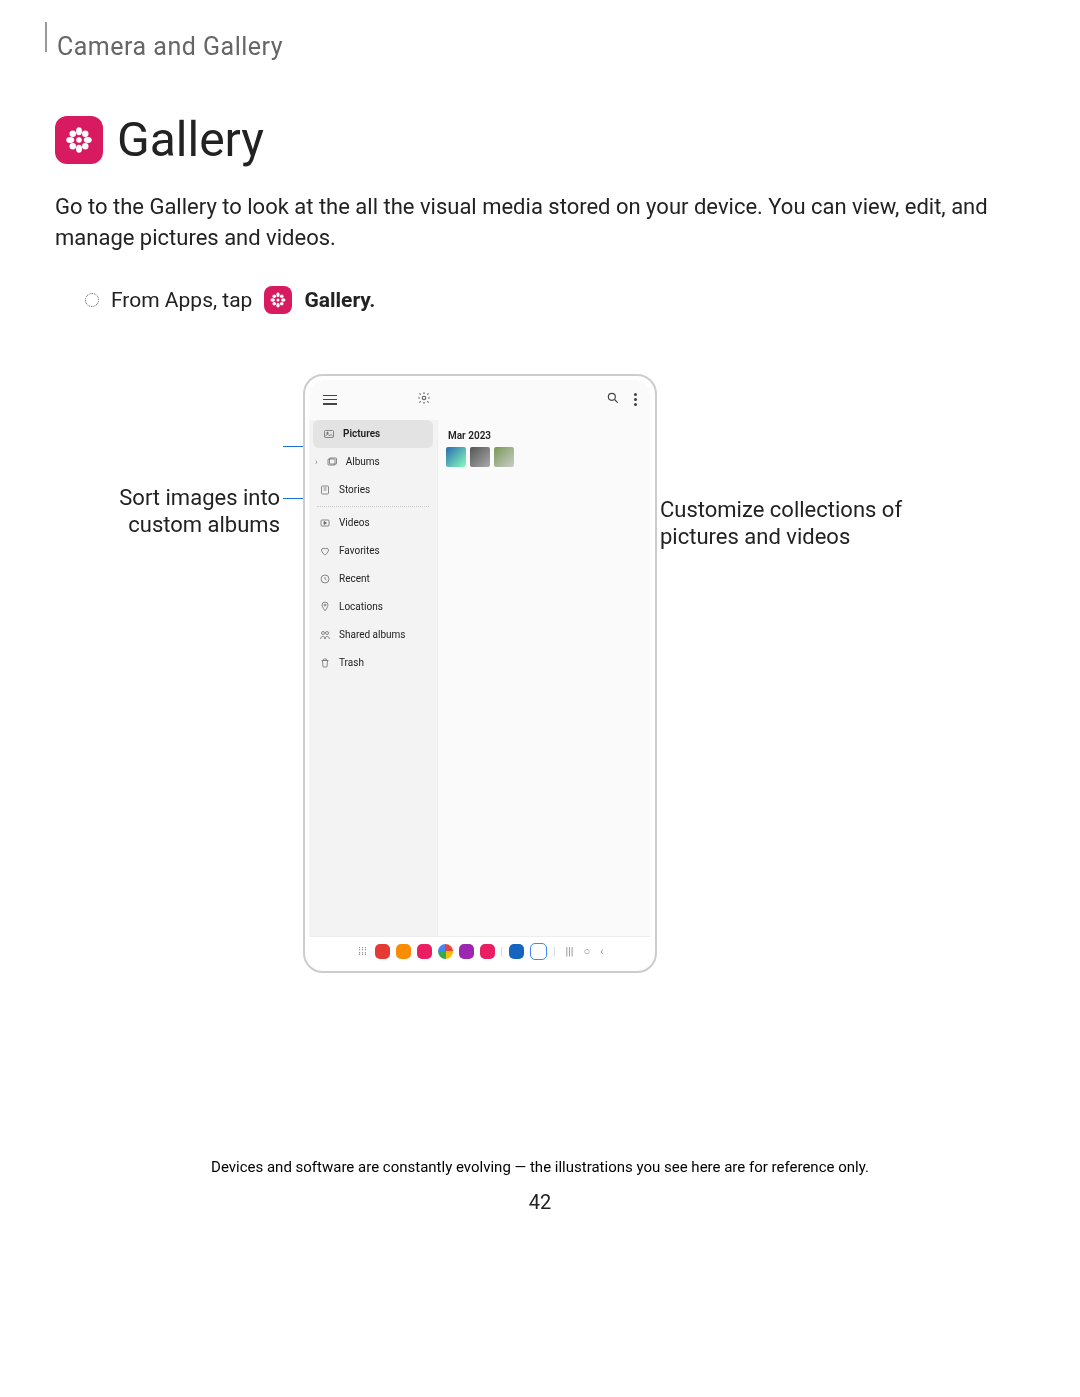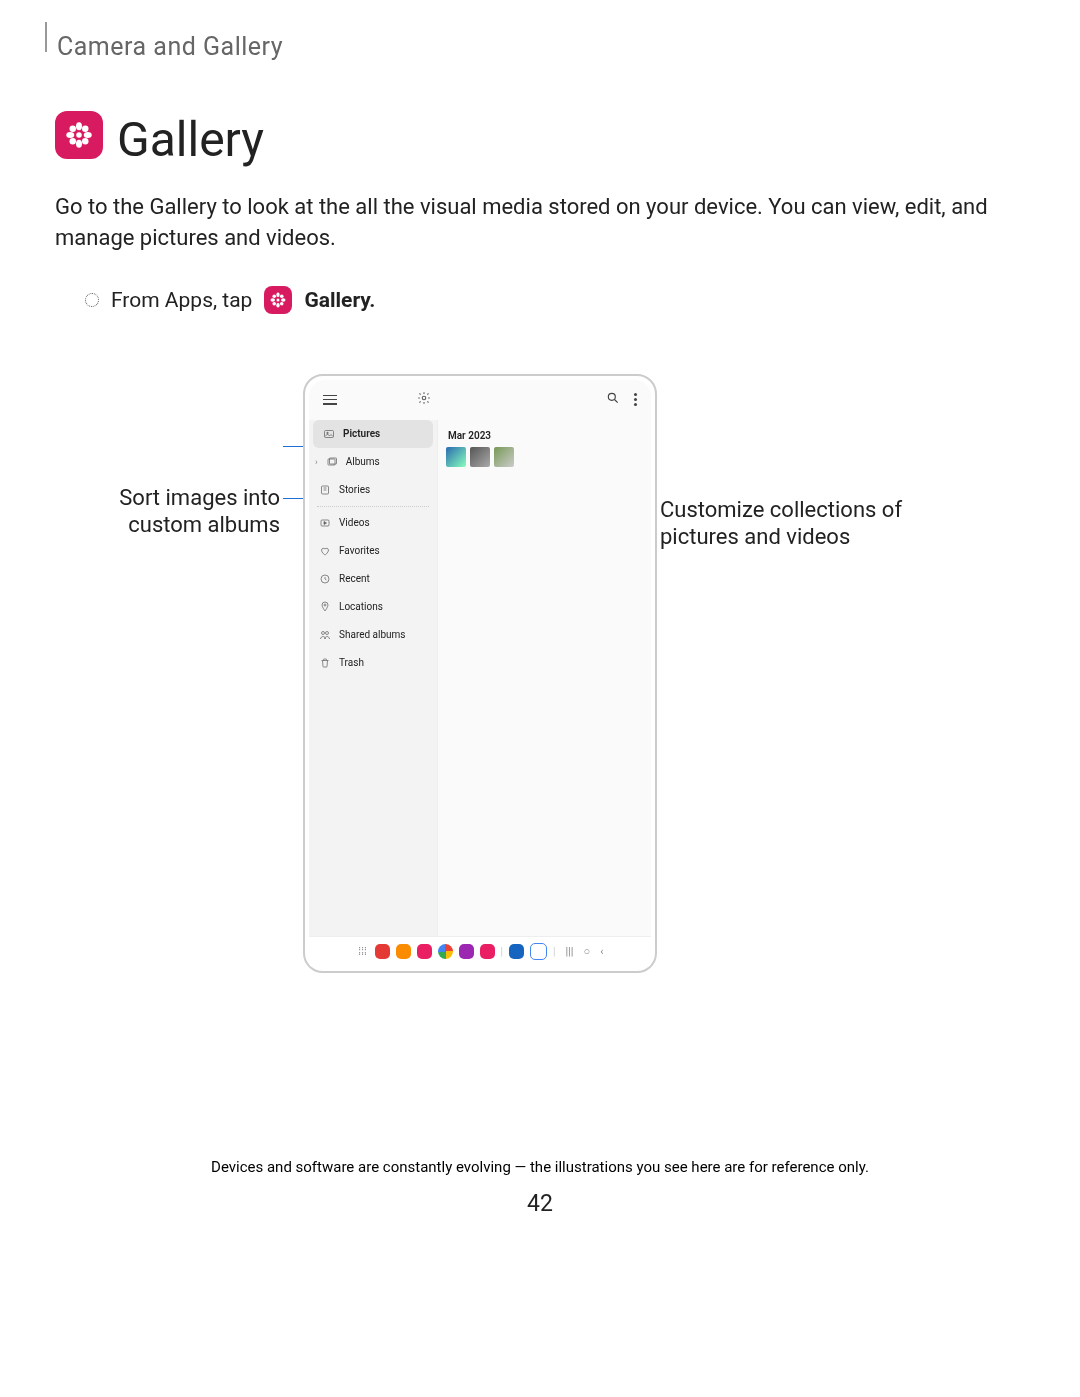--- a/index.html
+++ b/index.html
@@ -31,20 +31,21 @@
   }
   .section-title {
     font-size: 25px;
     color: #666;
     font-weight: 400;
     letter-spacing: 0.5px;
     margin-top: 20px;
   }
   .title-row {
     display: flex;
+    align-items: center;
     gap: 14px;
     margin-bottom: 24px;
     margin-left: 10px;
   }
   .gallery-icon-big {
     width: 48px;
     height: 48px;
     background: #d81b60;
     border-radius: 12px;
     display: flex;
@@ -189,21 +190,21 @@
     top: 1158px;
     text-align:center;
     font-size:15px;
     color:#000000;
   }
   .page-number {
     position:absolute;
     left:0; width:1080px;
     top: 1190px;
     text-align:center;
-    font-size:23px;
+    font-size:20px;
   }
 </style>
 </head>
 <body>
 
 <div class="page">
 
   <div class="header-line">
     <div class="vbar"></div>
     <div class="section-title">Camera and Gallery</div>

